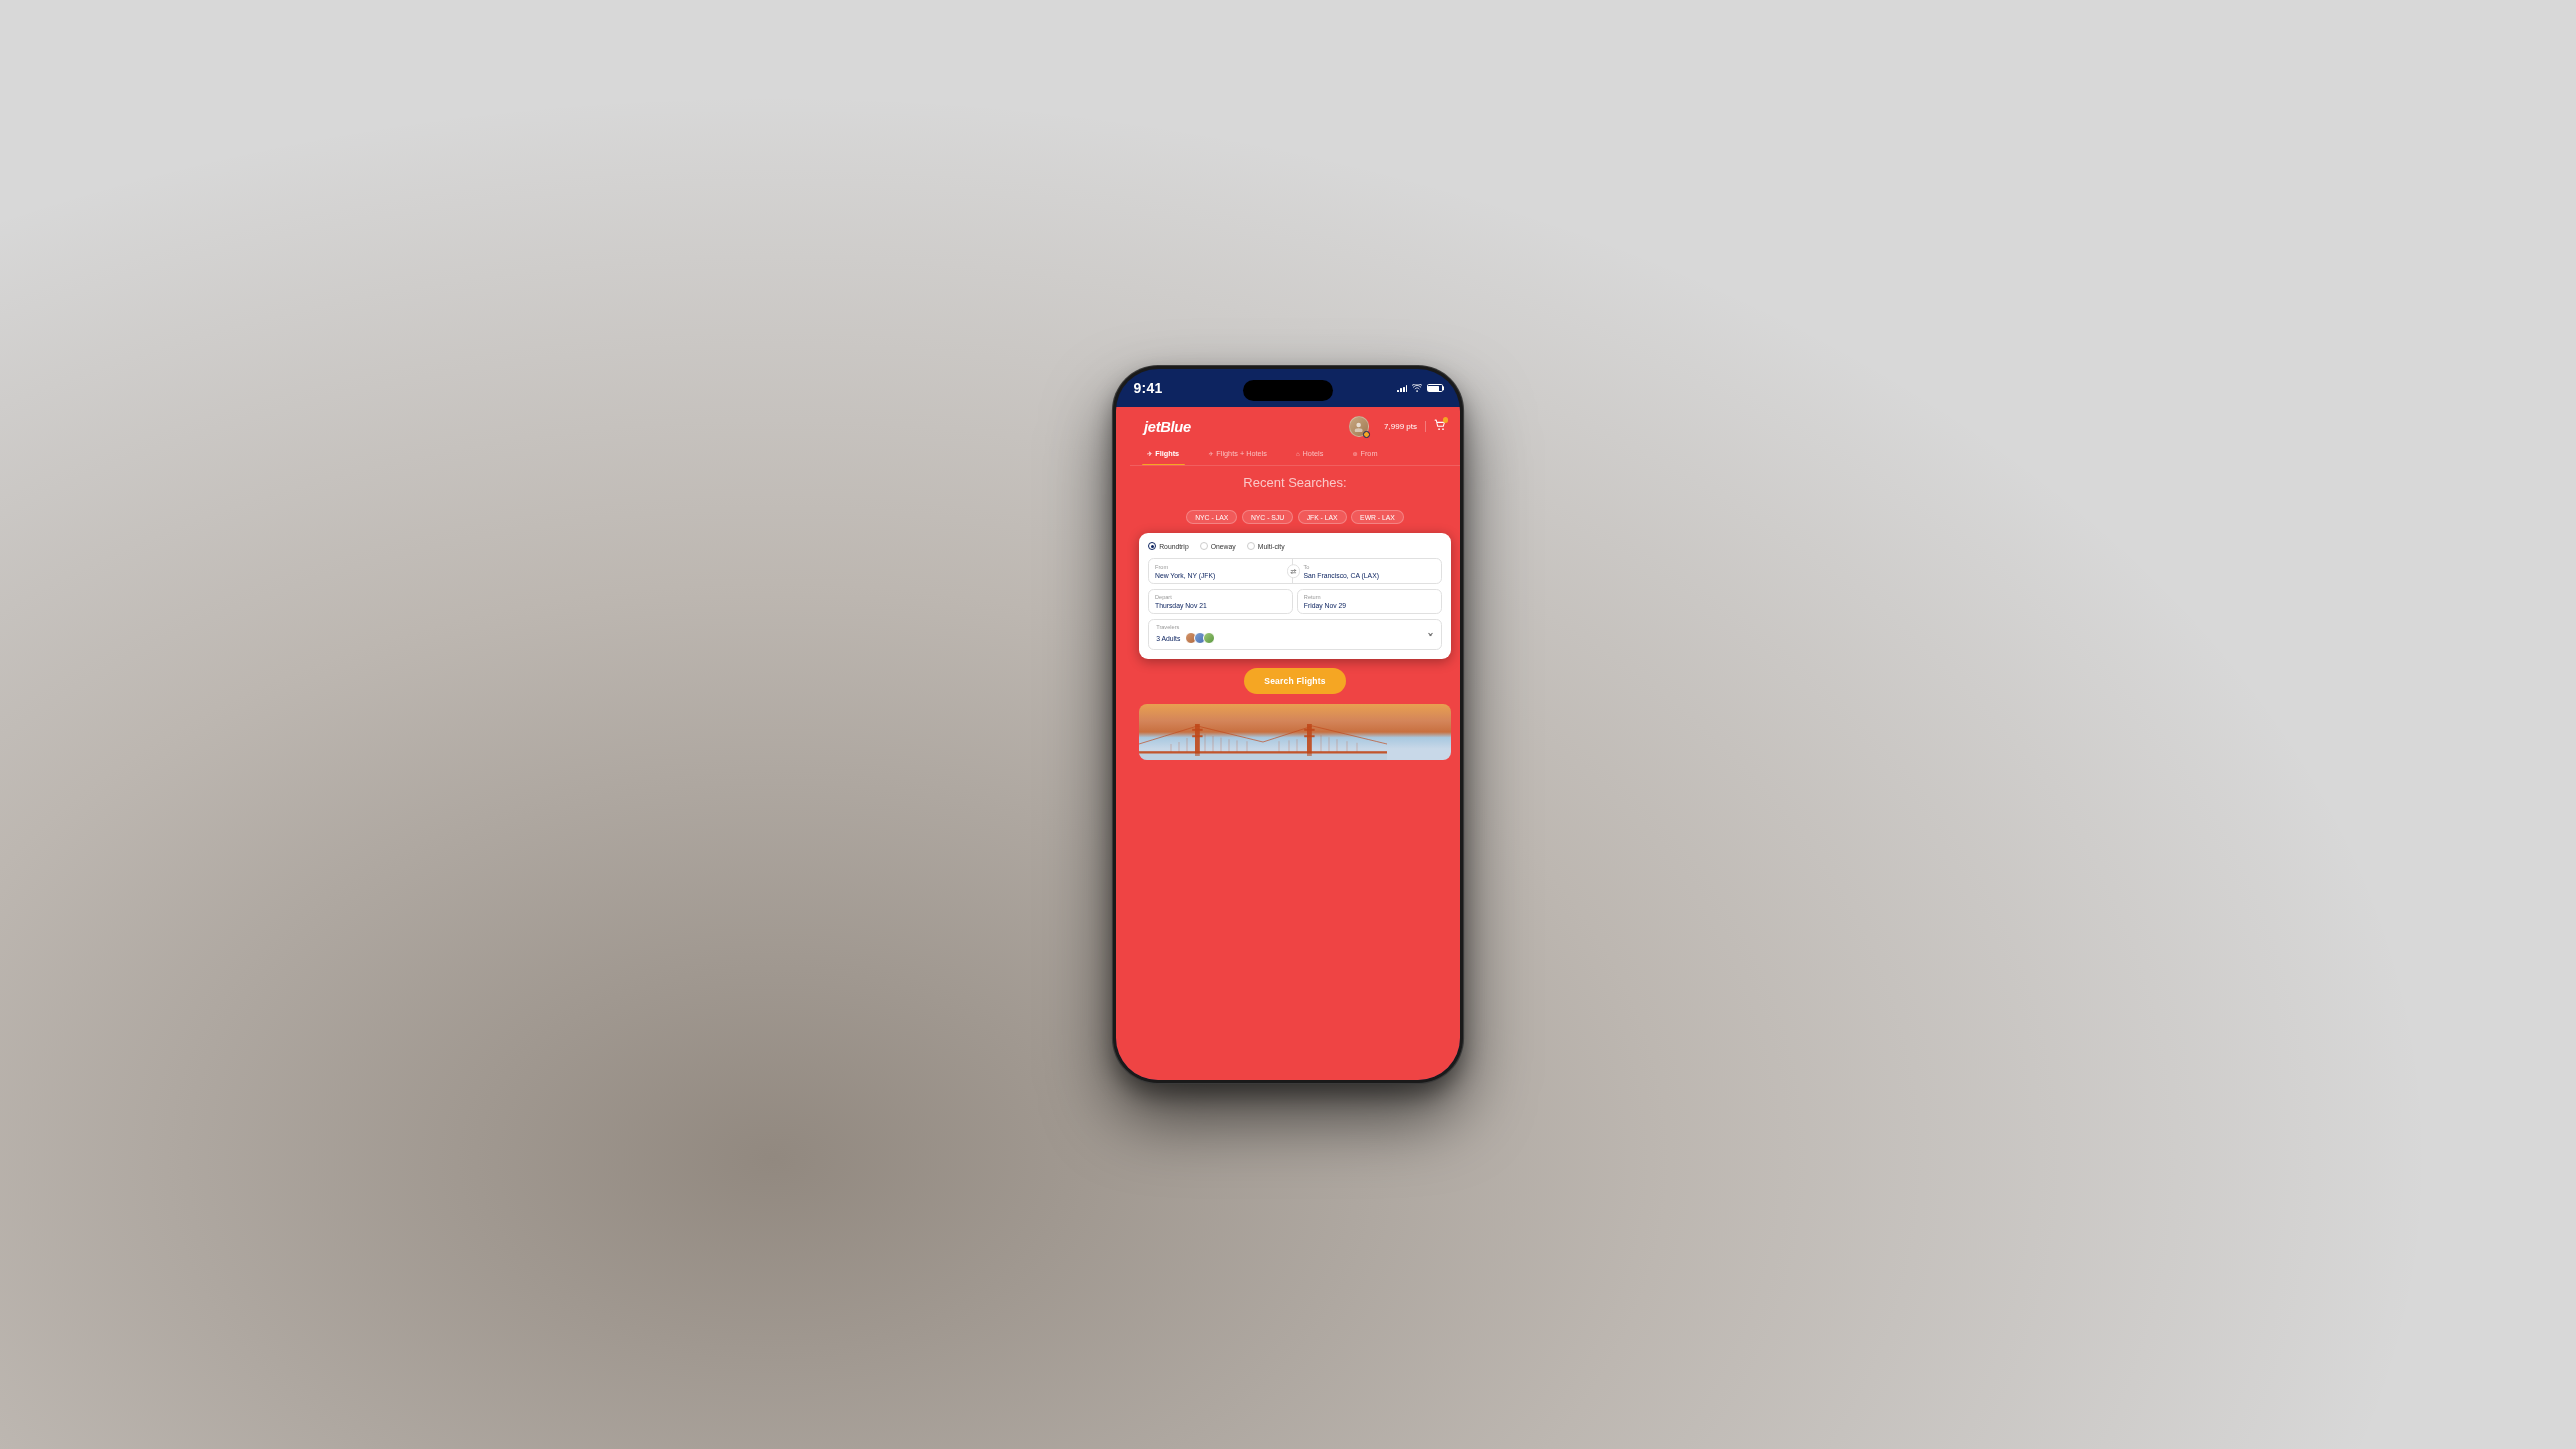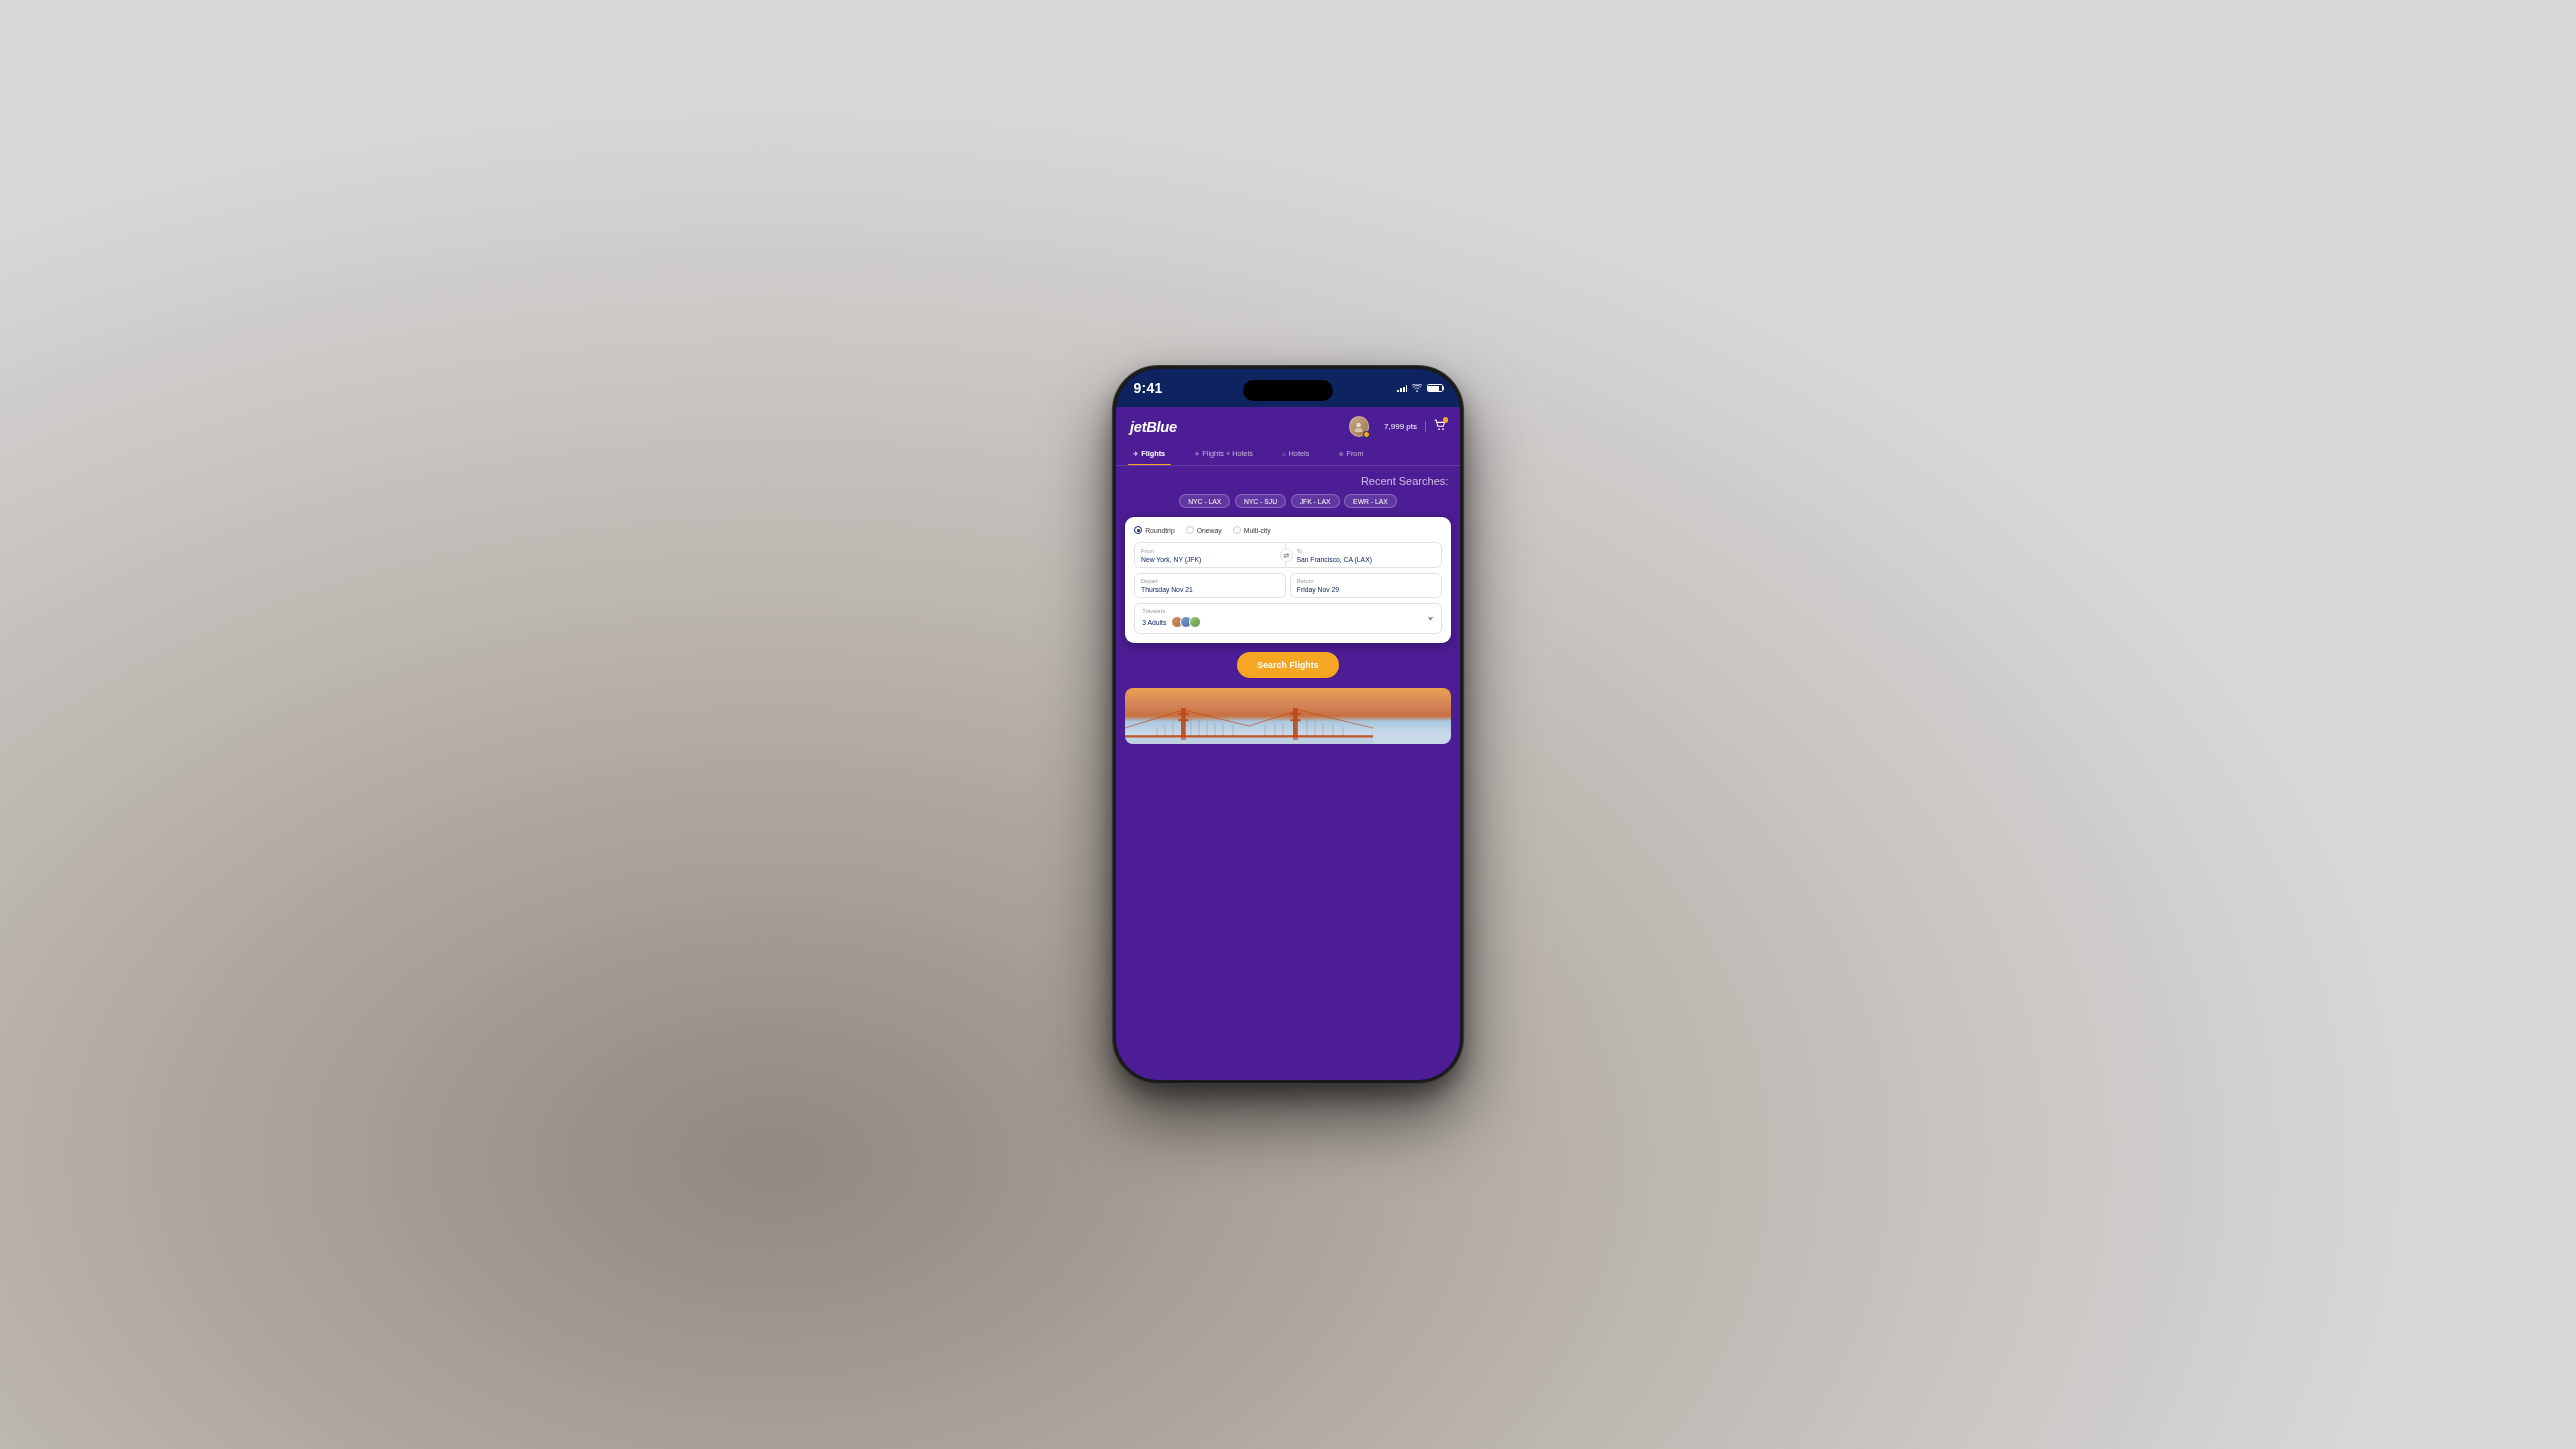--- a/index.html
+++ b/index.html
@@ -142,22 +142,23 @@
       border-radius: 0.6px;
     }
 
     
     .app-content {
       position: absolute;
       top: 38px;
       left: 0;
       right: 0;
       bottom: 0;
-      background: #4c1d95;
+      background: #ef4444;
       overflow: hidden;
+      padding-left: 14px;
     }
 
     
     .app-header {
       display: flex;
       align-items: center;
       justify-content: space-between;
       padding: 9px 13.6px 6.8px;
     }
 
@@ -276,24 +277,24 @@
       font-size: 6.2px;
       opacity: 0.8;
     }
 
     
     .recent-searches {
       padding: 9px 11.3px 5.6px;
     }
 
     .recent-label {
-      text-align: right;
-      font-size: 11px;
+      text-align: center;
+      font-size: 13px;
       color: rgba(255,255,255,0.7);
-      margin-bottom: 7px;
+      margin-bottom: 20px;
     }
 
     .chips-row {
       display: flex;
       gap: 4.5px;
       justify-content: center;
       flex-wrap: wrap;
     }
 
     .chip {

